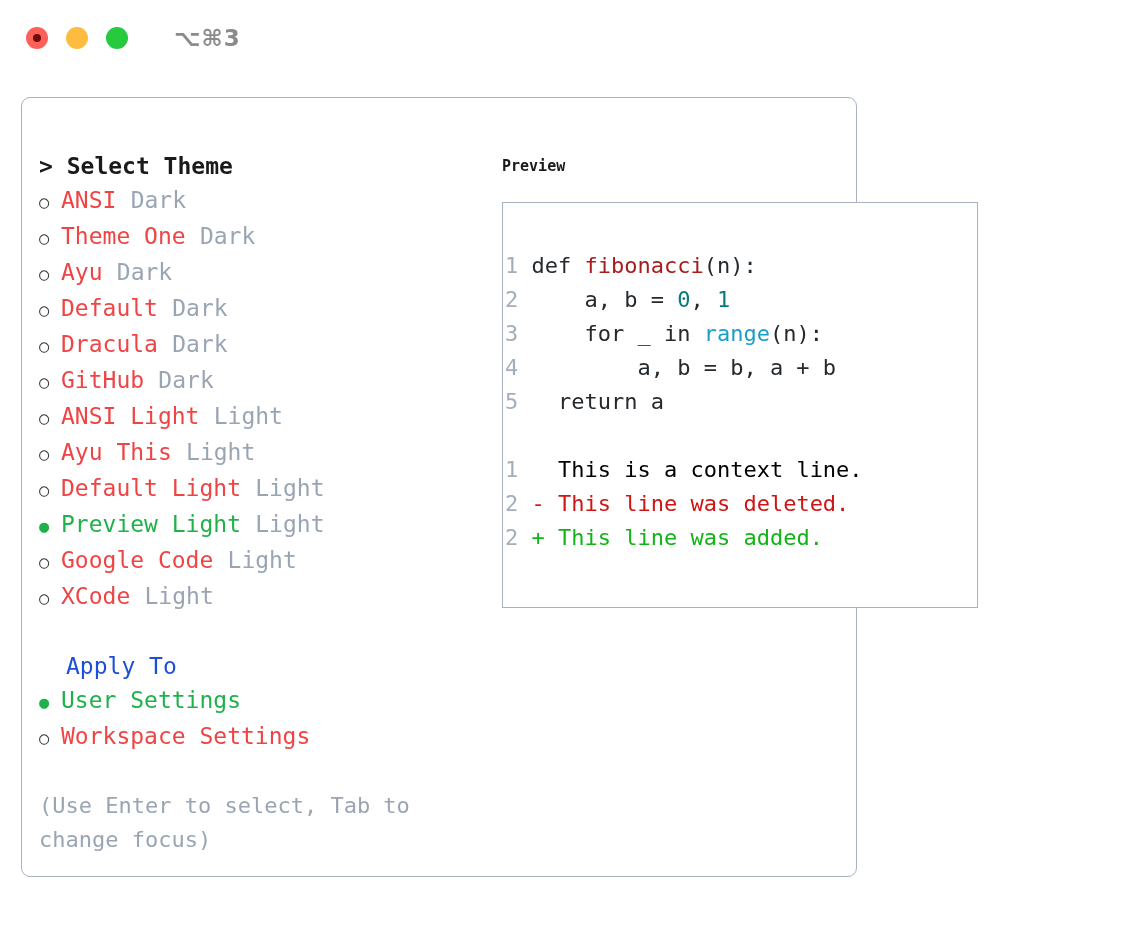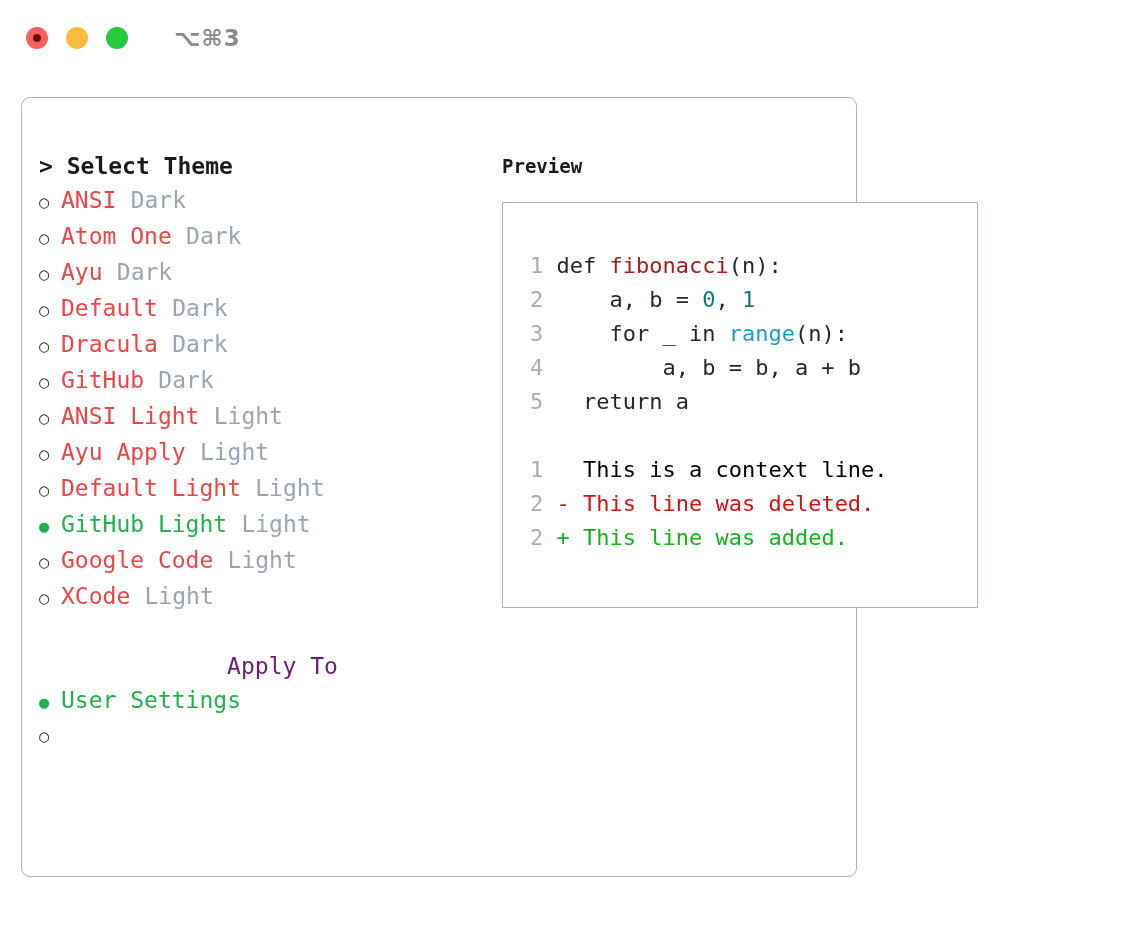--- a/index.html
+++ b/index.html
@@ -133,60 +133,59 @@
     margin-left: 0.62em;
   }
 
   .spacer-line {
     height: 34px;
   }
 
   .subsection-header {
     font-size: 23px;
     line-height: 34px;
-    color: #701a75;
+    color: #1d4ed8;
     white-space: pre;
     padding-left: 27px;
-    text-align: center;
   }
 
   .hint {
     margin-top: 34px;
     font-size: 22px;
     line-height: 34px;
     color: #9aa5b4;
     width: 410px;
     white-space: pre-wrap;
   }
 
   
   .pane-right {
     position: absolute;
     left: 480px;
     top: 51px;
     width: 500px;
   }
   .preview-title {
-    font-size: 19px;
+    font-size: 15px;
     line-height: 34px;
     font-weight: 700;
     color: #1a1a1a;
   }
   .preview-box {
     margin-top: 19px;
     width: 476px;
     height: 406px;
     border: 1.5px solid #a8b2c0;
     box-sizing: border-box;
     background: #ffffff;
     position: relative;
   }
   .code {
     position: absolute;
-    left: 27px;
+    left: 2px;
     top: 46px;
     font-size: 22px;
     line-height: 34px;
     white-space: pre;
   }
   .code-line { display: block; white-space: pre; }
   .ln {
     color: #a3adbb;
     display: inline-block;
     width: 1ch;
@@ -218,42 +217,43 @@
 
   <div class="card">
     <div class="panes">
 
       <div class="pane-left">
 
         <div class="section-header">&gt; Select Theme</div>
 
         <div class="opt-list" id="theme-list">
             <div class="opt-row"><span class="opt-bullet">○</span><span class="opt-label">ANSI</span><span class="opt-badge">Dark</span></div>
-            <div class="opt-row"><span class="opt-bullet">○</span><span class="opt-label">Atom One</span><span class="opt-badge">Dark</span></div>
+            <div class="opt-row"><span class="opt-bullet">○</span><span class="opt-label">Theme One</span><span class="opt-badge">Dark</span></div>
             <div class="opt-row"><span class="opt-bullet">○</span><span class="opt-label">Ayu</span><span class="opt-badge">Dark</span></div>
             <div class="opt-row"><span class="opt-bullet">○</span><span class="opt-label">Default</span><span class="opt-badge">Dark</span></div>
             <div class="opt-row"><span class="opt-bullet">○</span><span class="opt-label">Dracula</span><span class="opt-badge">Dark</span></div>
             <div class="opt-row"><span class="opt-bullet">○</span><span class="opt-label">GitHub</span><span class="opt-badge">Dark</span></div>
             <div class="opt-row"><span class="opt-bullet">○</span><span class="opt-label">ANSI Light</span><span class="opt-badge">Light</span></div>
-            <div class="opt-row"><span class="opt-bullet">○</span><span class="opt-label">Ayu Apply</span><span class="opt-badge">Light</span></div>
+            <div class="opt-row"><span class="opt-bullet">○</span><span class="opt-label">Ayu This</span><span class="opt-badge">Light</span></div>
             <div class="opt-row"><span class="opt-bullet">○</span><span class="opt-label">Default Light</span><span class="opt-badge">Light</span></div>
-            <div class="opt-row selected"><span class="opt-bullet selected">●</span><span class="opt-label">GitHub Light</span><span class="opt-badge">Light</span></div>
+            <div class="opt-row selected"><span class="opt-bullet selected">●</span><span class="opt-label">Preview Light</span><span class="opt-badge">Light</span></div>
             <div class="opt-row"><span class="opt-bullet">○</span><span class="opt-label">Google Code</span><span class="opt-badge">Light</span></div>
             <div class="opt-row"><span class="opt-bullet">○</span><span class="opt-label">XCode</span><span class="opt-badge">Light</span></div>
           </div>
 
         <div class="spacer-line"></div>
 
         <div class="subsection-header">Apply To</div>
 
         <div class="opt-list" id="apply-list">
             <div class="opt-row selected"><span class="opt-bullet selected">●</span><span class="opt-label">User Settings</span></div>
-            <div class="opt-row"><span class="opt-bullet">○</span></div>
+            <div class="opt-row"><span class="opt-bullet">○</span><span class="opt-label">Workspace Settings</span></div>
           </div>
 
+        <div class="hint">(Use Enter to select, Tab to change focus)</div>
       </div>
 
       <div class="pane-right">
         <div class="preview-title">Preview</div>
 
         <div class="preview-box">
           <div class="code" id="code-block"><span class="code-line"><span class="ln">1</span><span class="tok-plain">def </span><span class="tok-fn">fibonacci</span><span class="tok-plain">(n):</span></span><span class="code-line"><span class="ln">2</span><span class="tok-plain">    a, b = </span><span class="tok-num">0</span><span class="tok-plain">, </span><span class="tok-num">1</span></span><span class="code-line"><span class="ln">3</span><span class="tok-plain">    for _ in </span><span class="tok-builtin">range</span><span class="tok-plain">(n):</span></span><span class="code-line"><span class="ln">4</span><span class="tok-plain">        a, b = b, a + b</span></span><span class="code-line"><span class="ln">5</span><span class="tok-plain">  return a</span></span><span class="blank-line"></span><span class="code-line"><span class="ln">1</span><span class="tok-ctx">  </span><span class="tok-ctx">This is a context line.</span></span><span class="code-line"><span class="ln">2</span><span class="tok-del">- </span><span class="tok-del">This line was deleted.</span></span><span class="code-line"><span class="ln">2</span><span class="tok-add">+ </span><span class="tok-add">This line was added.</span></span></div>
         </div>
       </div>
 

